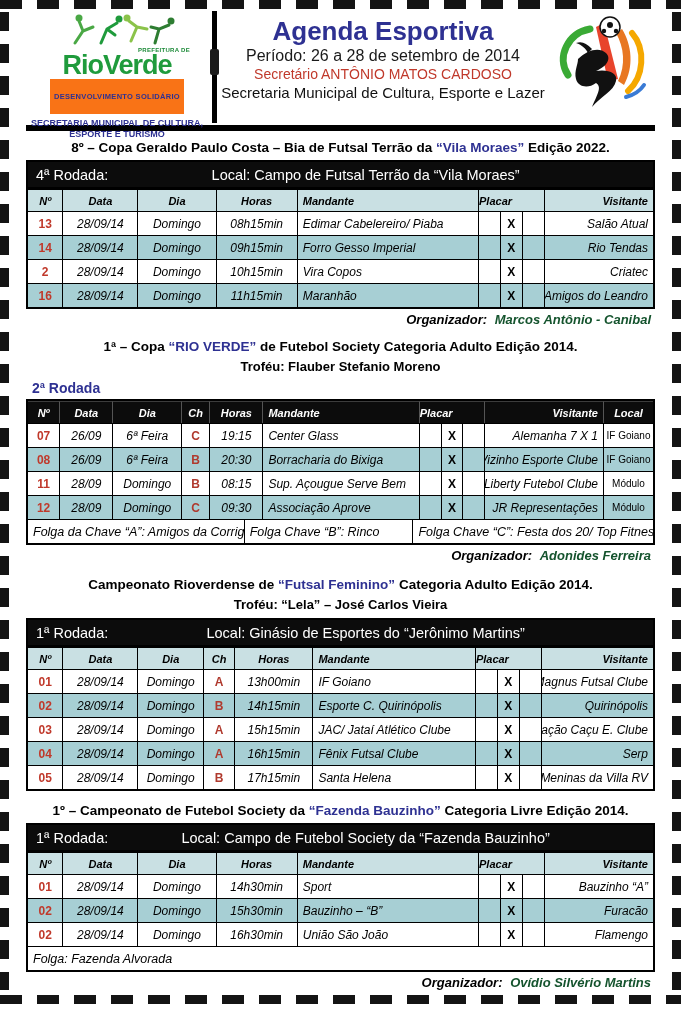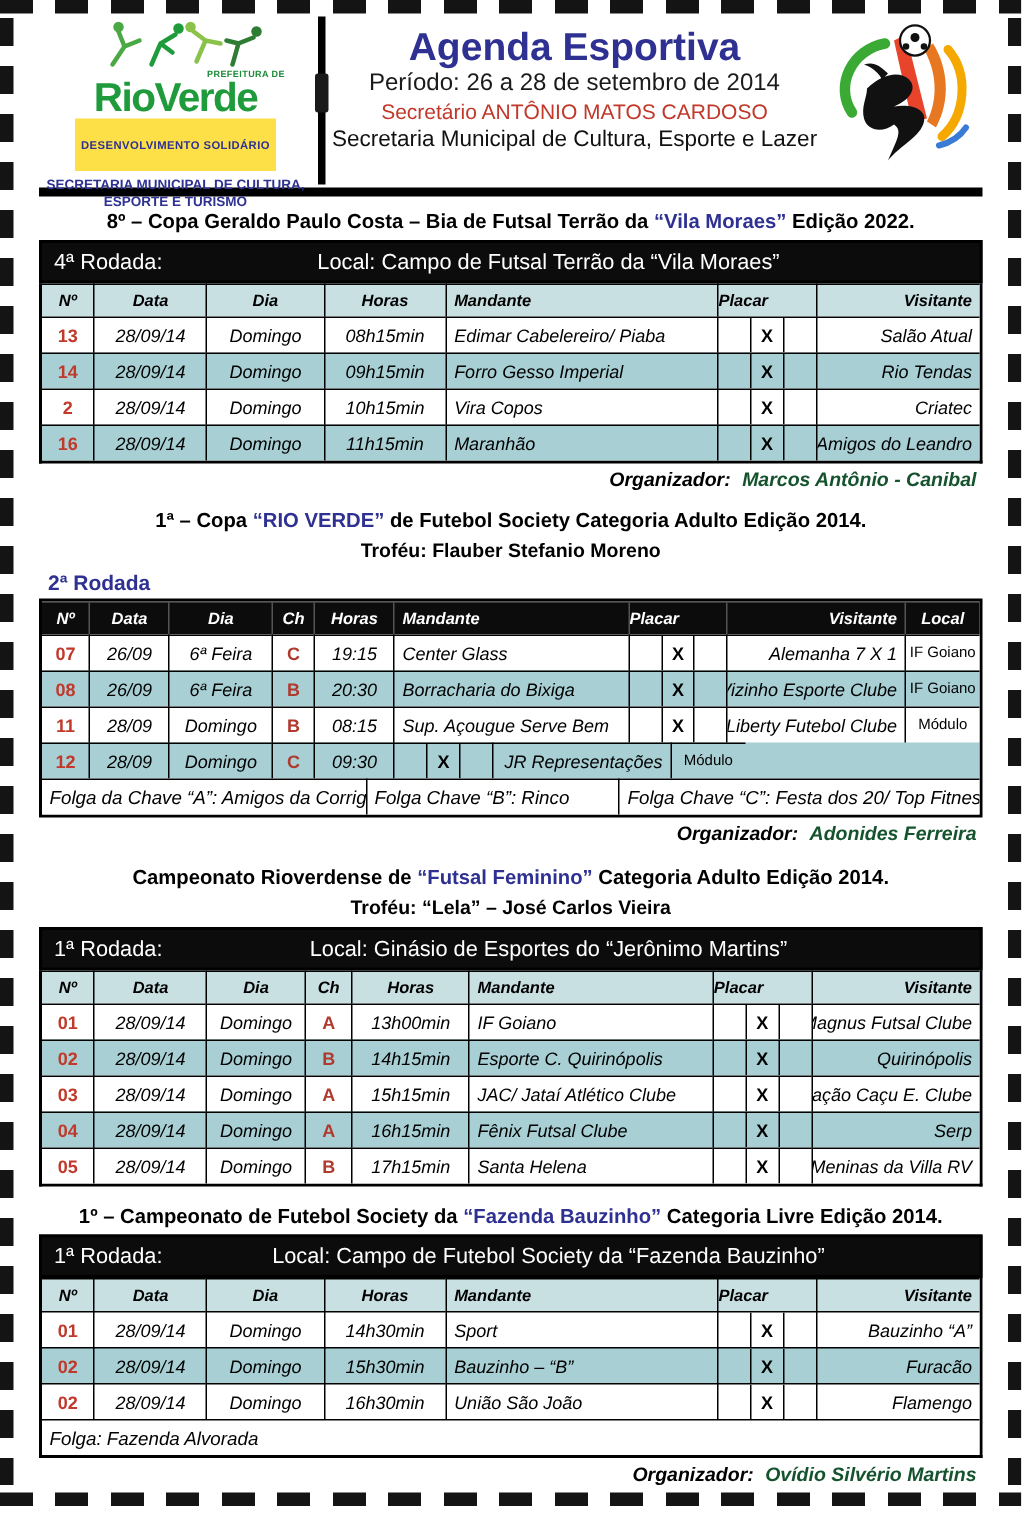--- a/index.html
+++ b/index.html
@@ -16,21 +16,21 @@
   .dash-right{right:0;}
 
   .content{position:absolute;left:26px;right:26px;top:11px;}
 
   
   .hdr{display:flex;align-items:stretch;border-bottom:6px solid #000;padding-bottom:2px;height:112px;}
   .hdr-left{width:182px;position:relative;text-align:center;padding-top:2px;}
   .people-svg{display:block;margin:0 auto;}
   .pref-line{font-size:6px;font-weight:bold;color:#1c8a38;text-align:right;margin-right:18px;letter-spacing:.3px;}
   .rioverde{font-size:27px;font-weight:bold;color:#1f9b3c;line-height:24px;letter-spacing:-1px;}
-  .tagline{display:inline-block;background:#fde047;color:#2e3192;font-size:7.5px;font-weight:bold;
+  .tagline{display:inline-block;background:#f97316;color:#2e3192;font-size:7.5px;font-weight:bold;
            padding:13px 4px;margin-top:2px;letter-spacing:.3px;}
   .dept{color:#2e3192;font-size:9px;font-weight:bold;line-height:11px;margin-top:4px;}
   .hdr-divider{width:5px;background:#000;margin:0 4px;position:relative;}
   .hdr-knob{position:absolute;left:-2px;top:38px;width:9px;height:26px;background:#1a1a1a;border-radius:2px;}
   .hdr-center{flex:1;text-align:center;padding-top:6px;}
   .main-title{font-size:26px;font-weight:bold;color:#2e3192;line-height:28px;}
   .period{font-size:16px;color:#1a1a1a;margin-top:2px;}
   .secretary{font-size:14px;color:#c0392b;margin-top:1px;}
   .dept-big{font-size:15px;color:#111;margin-top:2px;}
   .hdr-right{width:110px;display:flex;align-items:center;justify-content:center;}
@@ -275,20 +275,21 @@
             </div>
             <div class="cell bcell visitante-cell" style="width: 19%;">Liberty Futebol Clube</div>
             <div class="cell bcell local-cell" style="width: 8%;">Módulo</div>
           </div>
           <div class="t-row row-blue">
             <div class="cell bcell no-cell" style="width: 5%;">12</div>
             <div class="cell bcell data-cell" style="width: 8.5%;">28/09</div>
             <div class="cell bcell dia-cell" style="width: 11%;">Domingo</div>
             <div class="cell bcell ch-cell" style="width: 4.5%;">C</div>
             <div class="cell bcell horas-cell" style="width: 8.5%;">09:30</div>
+            <div class="cell bcell mandante-cell" style="width: 25%;">Associação Aprove</div>
             <div class="cell placar-cell" style="width: 10.5%;">
               <span class="placar-box"></span>
               <span class="placar-box placar-x">X</span>
               <span class="placar-box"></span>
             </div>
             <div class="cell bcell visitante-cell" style="width: 19%;">JR Representações</div>
             <div class="cell bcell local-cell" style="width: 8%;">Módulo</div>
           </div>
           <div class="t-row folga-row">
             <div class="cell" style="width: 34.5%;">Folga da Chave “A”: Amigos da Corrigo</div>

